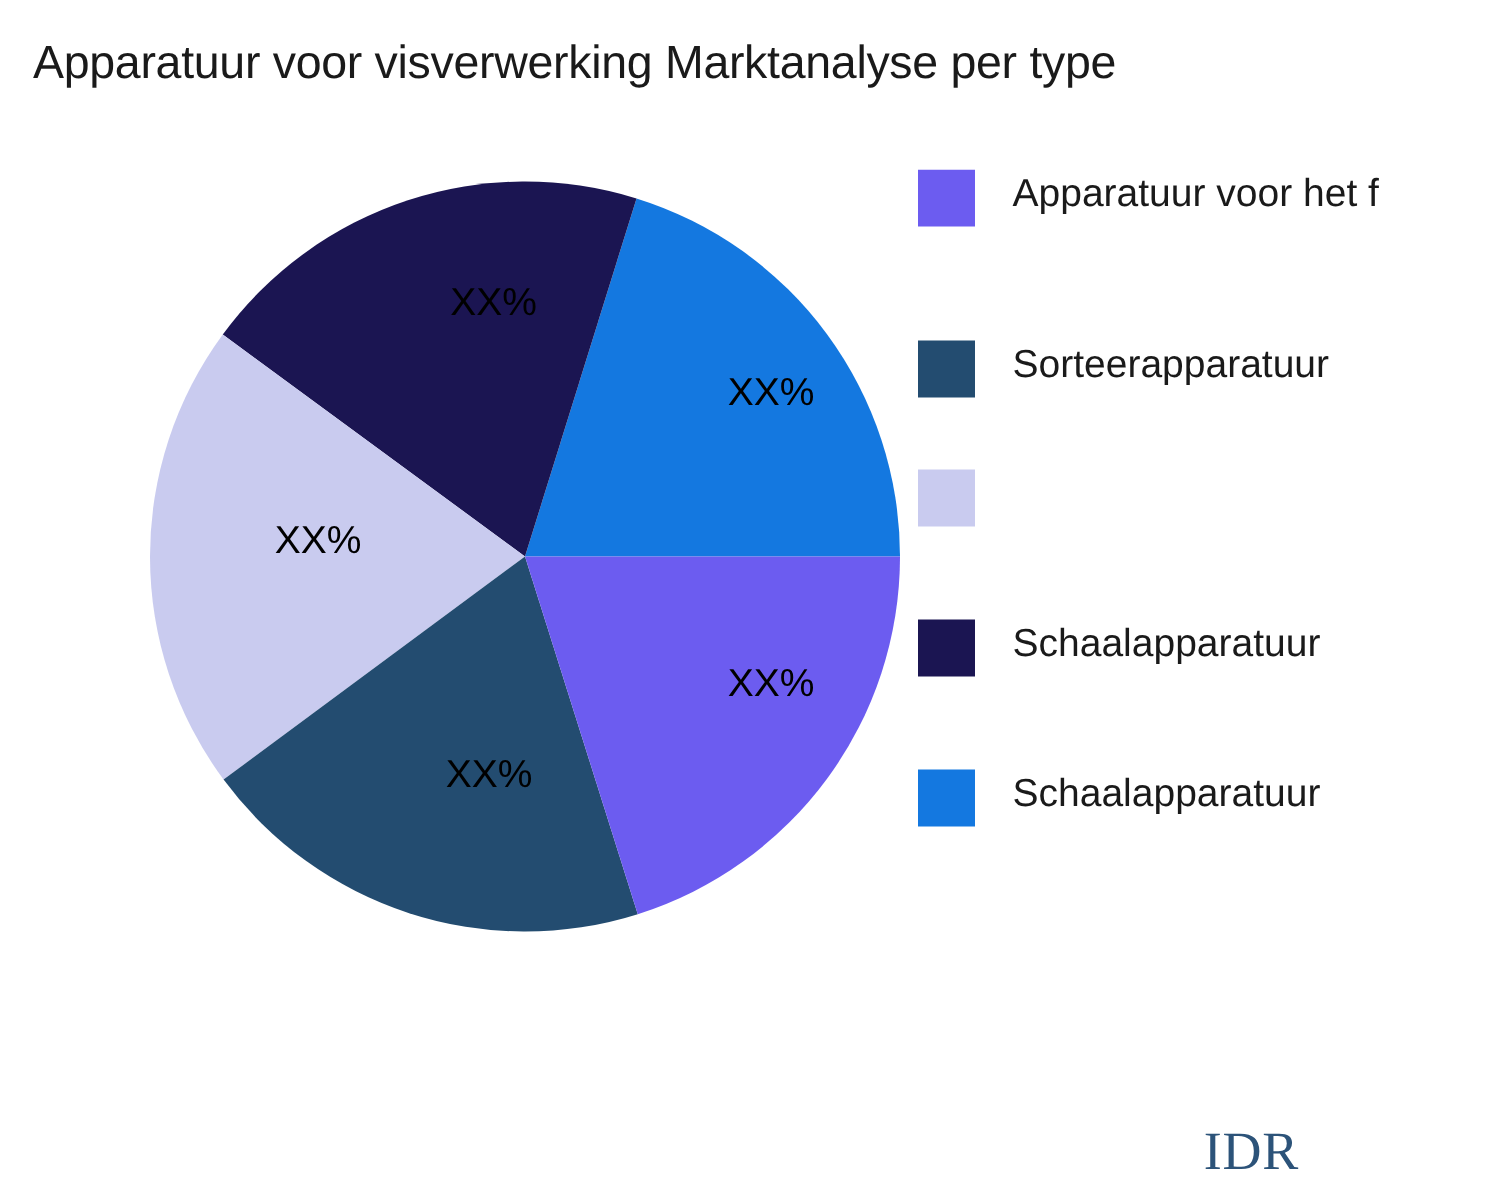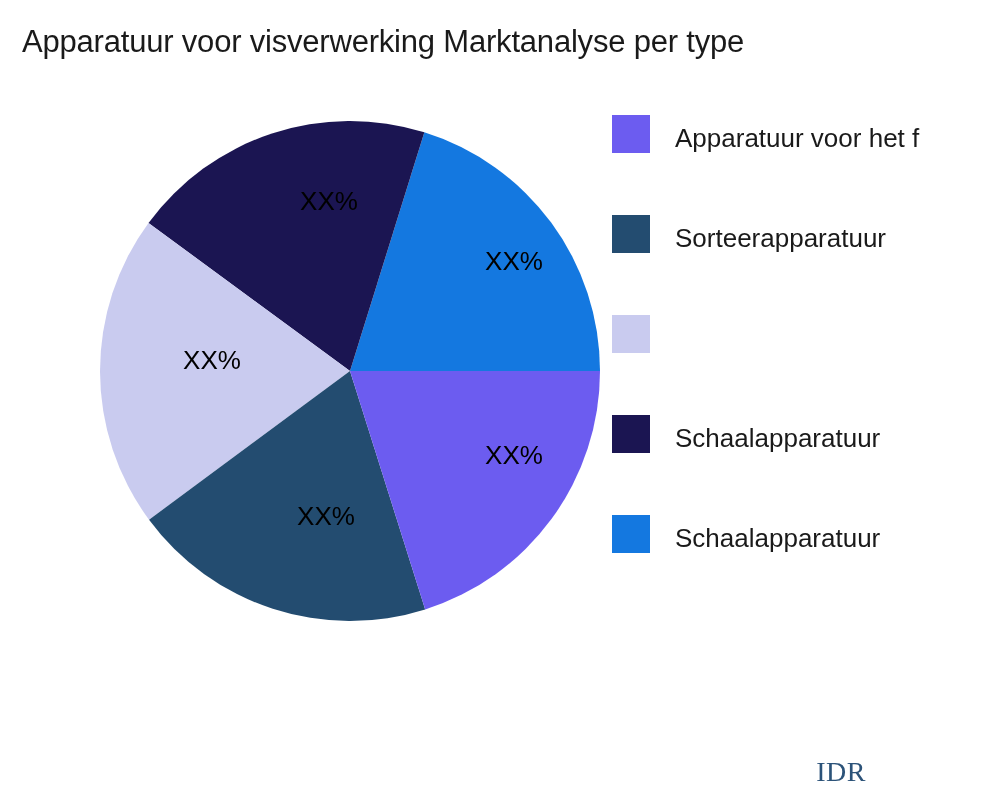--- a/index.html
+++ b/index.html
@@ -65,21 +65,21 @@
     width: 396px;
     height: 500px;
     overflow: hidden;
   }
 
   .legend-item {
     position: absolute;
     left: 0;
     height: 40px;
     display: flex;
-    align-items: flex-end;
+    align-items: flex-start;
     white-space: nowrap;
   }
 
   .legend-swatch {
     width: 38px;
     height: 38px;
     flex: 0 0 38px;
     display: block;
   }
 
@@ -90,21 +90,21 @@
     color: #1a1a1a;
     white-space: nowrap;
     font-weight: 400;
   }
 
   #watermark {
     position: absolute;
     right: 18px;
     bottom: 12px;
     font-family: "Liberation Serif", serif;
-    font-size: 28px;
+    font-size: 36px;
     color: #2c5379;
     letter-spacing: 0.5px;
   }
 </style>
 </head>
 <body>
 
 <div id="chart-root">
 
   <div id="chart-title">Apparatuur voor visverwerking Marktanalyse per type</div>
@@ -128,21 +128,21 @@
     </svg>
   </div>
 
   <div id="legend">
 
     <div class="legend-item" style="top:0px">
       <span class="legend-swatch" style="background: rgb(108, 92, 240);"></span>
       <span class="legend-label">Apparatuur voor het f</span>
     </div>
 
-    <div class="legend-item" style="top:100px">
+    <div class="legend-item" style="top:114px">
       <span class="legend-swatch" style="background: rgb(35, 76, 112);"></span>
       <span class="legend-label">Sorteerapparatuur</span>
     </div>
 
     <div class="legend-item" style="top:200px">
       <span class="legend-swatch" style="background: rgb(201, 203, 239);"></span>
     </div>
 
     <div class="legend-item" style="top:300px">
       <span class="legend-swatch" style="background: rgb(27, 21, 82);"></span>

